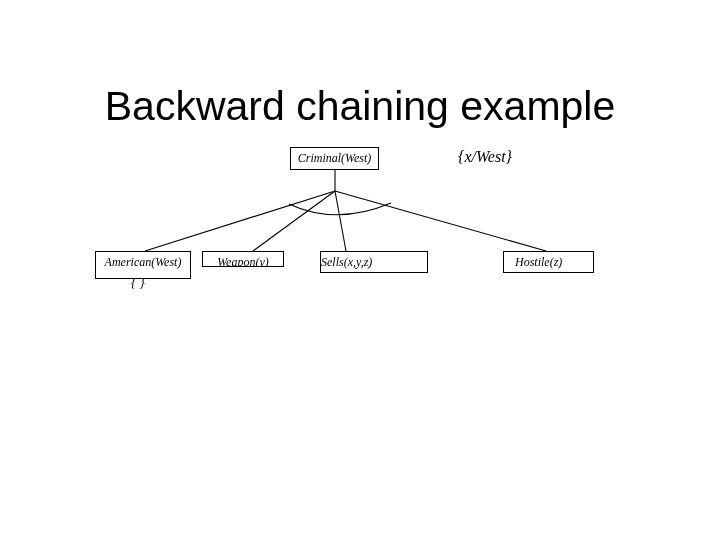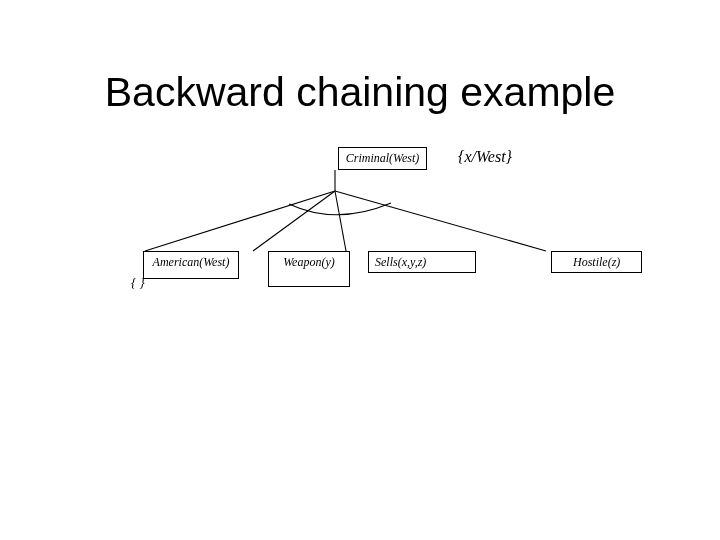--- a/index.html
+++ b/index.html
@@ -22,21 +22,21 @@
     left: 0; top: 0;
     width: 720px;
     height: 540px;
     background: #ffffff;
   }
 
   
   #slide-title {
     position: absolute;
     left: 0;
-    top: 41px;
+    top: 55px;
     width: 720px;
     text-align: center;
     font-family: "Liberation Sans", sans-serif;
     font-size: 41px;
     font-weight: normal;
     line-height: 48px;
     letter-spacing: 0px;
     color: #000000;
     white-space: nowrap;
   }
@@ -63,64 +63,62 @@
     border: 1px solid #000000;
     background: #ffffff;
     font-family: "Liberation Serif", serif;
     font-style: italic;
     font-size: 12px;
     line-height: 20px;
     color: #000000;
     white-space: nowrap;
     text-align: center;
     overflow: hidden;
-    margin-left: 48px;
   }
 
   
   #node-criminal {
     left: 290px;
     top: 147px;
     width: 89px;
     height: 23px;
     line-height: 21px;
   }
 
   
   #node-american {
     left: 95px;
     top: 251px;
     width: 96px;
     height: 28px;
     line-height: 20px;
   }
   #node-weapon {
-    left: 220px;
+    left: 202px;
     top: 251px;
     width: 82px;
-    height: 36px;
+    height: 16px;
     line-height: 20px;
   }
   #node-sells {
     left: 320px;
     top: 251px;
     width: 108px;
     height: 22px;
     line-height: 20px;
     text-align: left;
-    padding-left: 6px;
   }
   #node-hostile {
     left: 503px;
     top: 251px;
     width: 91px;
     height: 22px;
     line-height: 20px;
     text-align: left;
-    padding-left: 21px;
+    padding-left: 11px;
   }
 
   
   .subst {
     position: absolute;
     font-family: "Liberation Serif", serif;
     font-style: italic;
     font-size: 16px;
     line-height: 14px;
     color: #000000;

